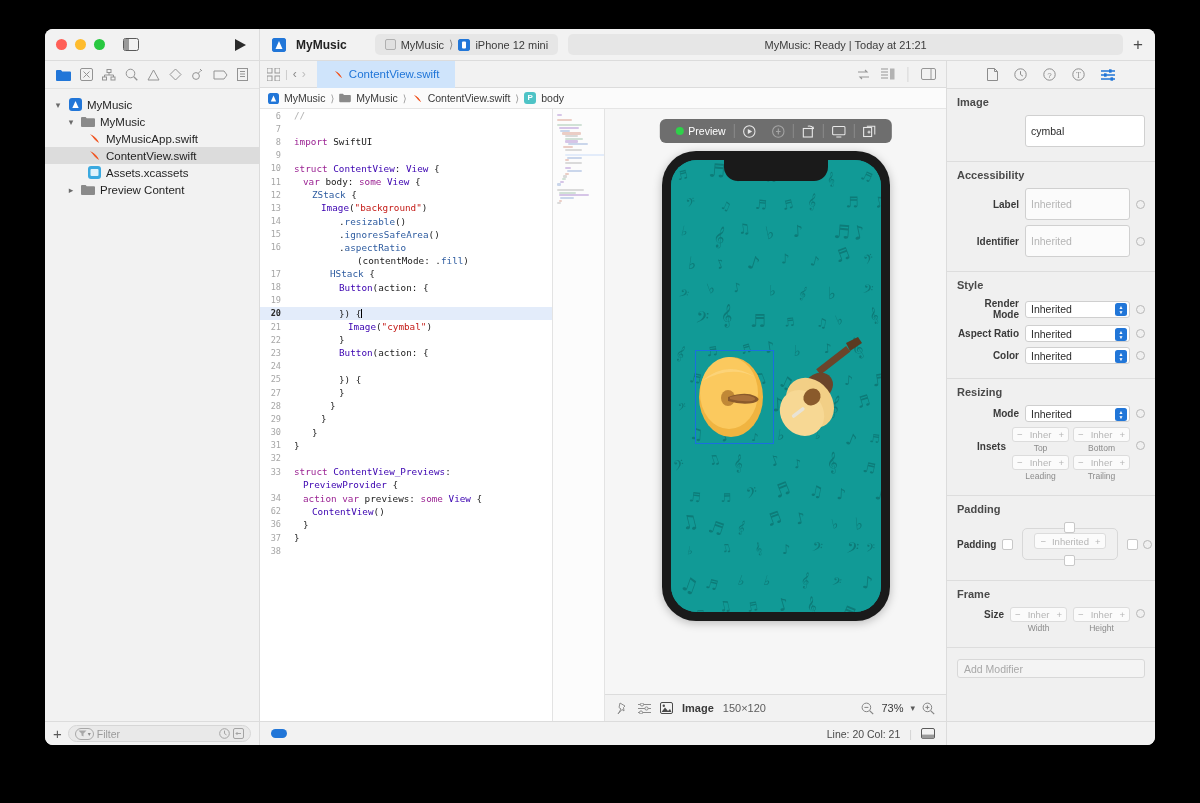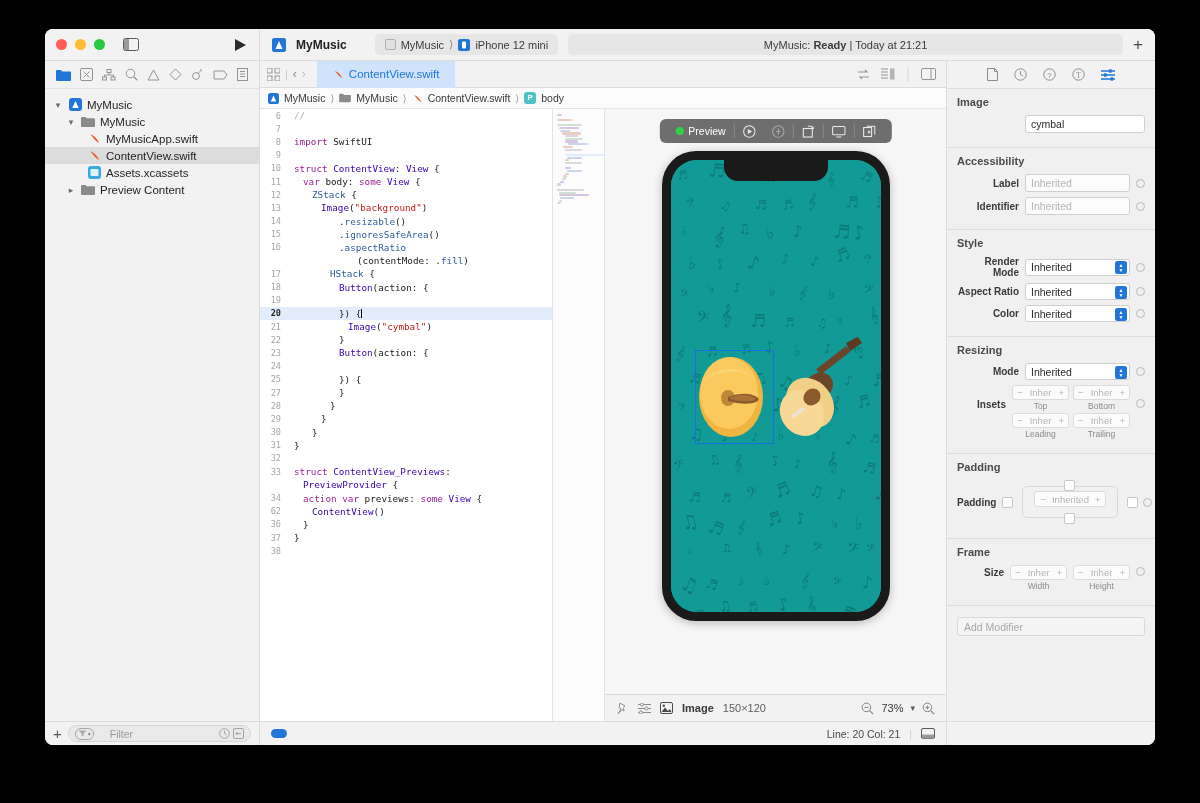--- a/index.html
+++ b/index.html
@@ -71,21 +71,21 @@
   .chev { color: #8a8a8a; font-size: 11px; }
   .status-box {
     flex: 1;
     background: #e6e6e6;
     border-radius: 5px;
     height: 21px;
     display: flex; align-items: center; justify-content: center;
     font-size: 11px; color: #3b3b3b;
     max-width: 560px;
   }
-  .status-box b { font-weight: bold; }
+  .status-box b { font-weight: normal; }
   .plus-btn { margin-left: auto; font-size: 17px; color: #4a4a4a; font-weight: 300; cursor: default; }
 
   
   .bodyrow { flex: 1; display: flex; min-height: 0; }
 
   
   .navigator {
     width: 215px;
     background: #f2f2f2;
     border-right: 1px solid #dcdcdc;
@@ -104,21 +104,21 @@
   .row {
     height: 17px; display: flex; align-items: center;
     padding-right: 6px; gap: 5px; white-space: nowrap;
   }
   .row.selected { background: #dcdcdc; }
   .disc { width: 10px; color: #6b6b6b; font-size: 9px; text-align:center; flex-shrink:0;}
   .ico { width: 14px; height:14px; flex-shrink: 0; display:flex; align-items:center; justify-content:center;}
   .filter-pill {
     flex: 1; height: 17px; border-radius: 9px;
     background: #e9e9e9; border: 1px solid #d6d6d6;
-    display: flex; align-items: center; gap: 16px; padding: 0 6px;
+    display: flex; align-items: center; gap: 3px; padding: 0 6px;
     font-size: 10.5px; color: #9a9a9a;
   }
   .filter-funnel{width:19px;height:12px;border:1px solid #a8a8a8;border-radius:7px;display:flex;align-items:center;justify-content:center;gap:1px;}
 
   
   .editor-area { flex: 1; display: flex; flex-direction: column; min-width: 0; background:#fff;}
   .editor-tabbar {
     height: 27px; background: #f2f2f2;
     border-bottom: 1px solid #dcdcdc;
     display: flex; align-items: center; padding-left: 7px; gap: 5px;
@@ -244,21 +244,21 @@
   }
   .insp-toolbar .ii { opacity:.6; display:flex;}
   .insp-toolbar .ii.active { opacity:1; }
   .insp-body { flex:1; overflow:hidden; }
   .sec { padding: 7px 10px 9px 10px; border-bottom: 1px solid #dddddd; }
   .sec-title { font-size: 11px; font-weight: bold; color: #4a4a4a; margin-bottom: 7px; }
   .mod-header { text-align:center; font-size:11px; font-weight:bold; color:#4a4a4a; padding:6px 0; border-bottom:1px solid #dddddd;}
   .fld-row { display:flex; align-items:center; gap:6px; margin-bottom: 5px; }
   .fld-label { width: 62px; text-align: right; font-size: 10px; color:#3a3a3a; font-weight:bold;}
   .txtbox {
-    flex:1; height: 18px; background: #fff;
+    flex:1; height: 32px; background: #fff;
     border: 1px solid #d0d0d0; border-radius: 3px;
     display:flex; align-items:center; padding: 0 5px;
     font-size: 10.5px;
   }
   .txtbox.ph { color: #b5b5b5; background:#fbfbfb;}
   .radio { width: 9px; height: 9px; border:1px solid #b8b8b8; border-radius:50%; flex-shrink:0;}
   .selectbox {
     flex:1; height:17px; background:#fff; border:1px solid #cfcfcf; border-radius:3px;
     display:flex; align-items:center; padding-left:5px; font-size:10.5px; position:relative;
   }

